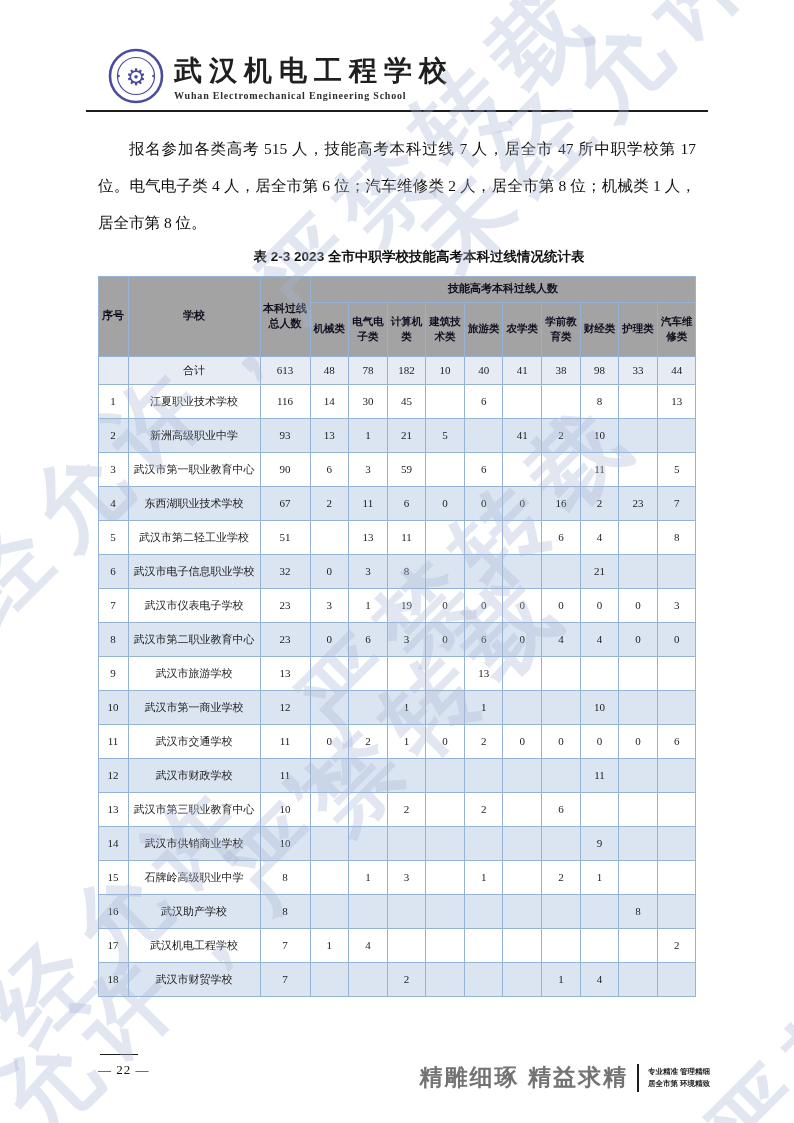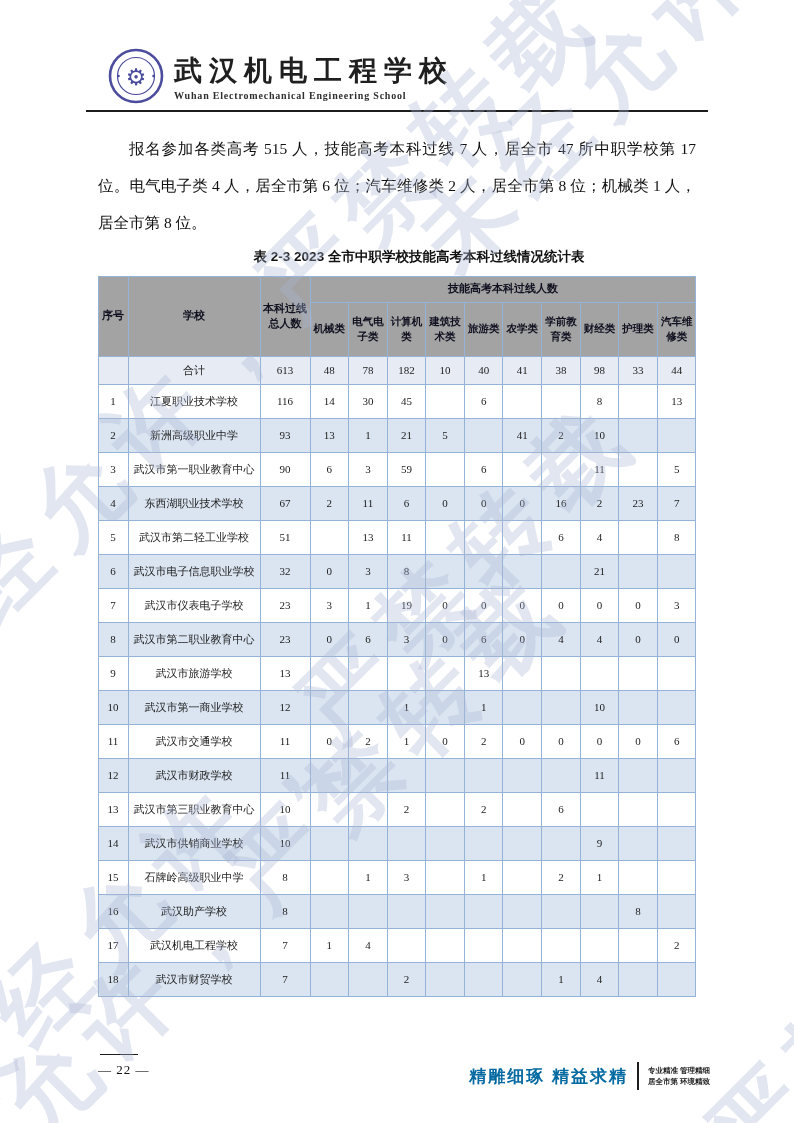--- a/index.html
+++ b/index.html
@@ -100,22 +100,22 @@
   .footer {
     position: absolute; left: 98px; right: 84px; top: 1010px;
     display: flex; justify-content: space-between; align-items: flex-start;
     z-index: 1;
     margin-top: 44px;
   }
   .pagenum-rule { width: 38px; border-top: 1.5px solid #1c1c1c; margin: 0 0 5px 2px; }
   .pagenum { font-size: 13px; letter-spacing: 1px; color: #111; }
   .slogan { display: flex; align-items: center; gap: 9px; margin-top: 8px; }
   .slogan-main {
-    font-size: 17px; font-weight: bold; letter-spacing: 2px;
-    font-family: "Liberation Sans","DejaVu Sans",sans-serif; color: #0369a1;
+    font-size: 23px; font-weight: bold; letter-spacing: 2px;
+    font-family: "Liberation Sans","DejaVu Sans",sans-serif; color: #737373;
   }
   .slogan-divider { width: 2px; height: 28px; background: #1c1c1c; }
   .slogan-sub {
     font-size: 7.5px; font-weight: bold; line-height: 11.5px;
     font-family: "Liberation Sans","DejaVu Sans",sans-serif; color: #222; text-align: center;
   }
 </style>
 </head>
 <body>
 

